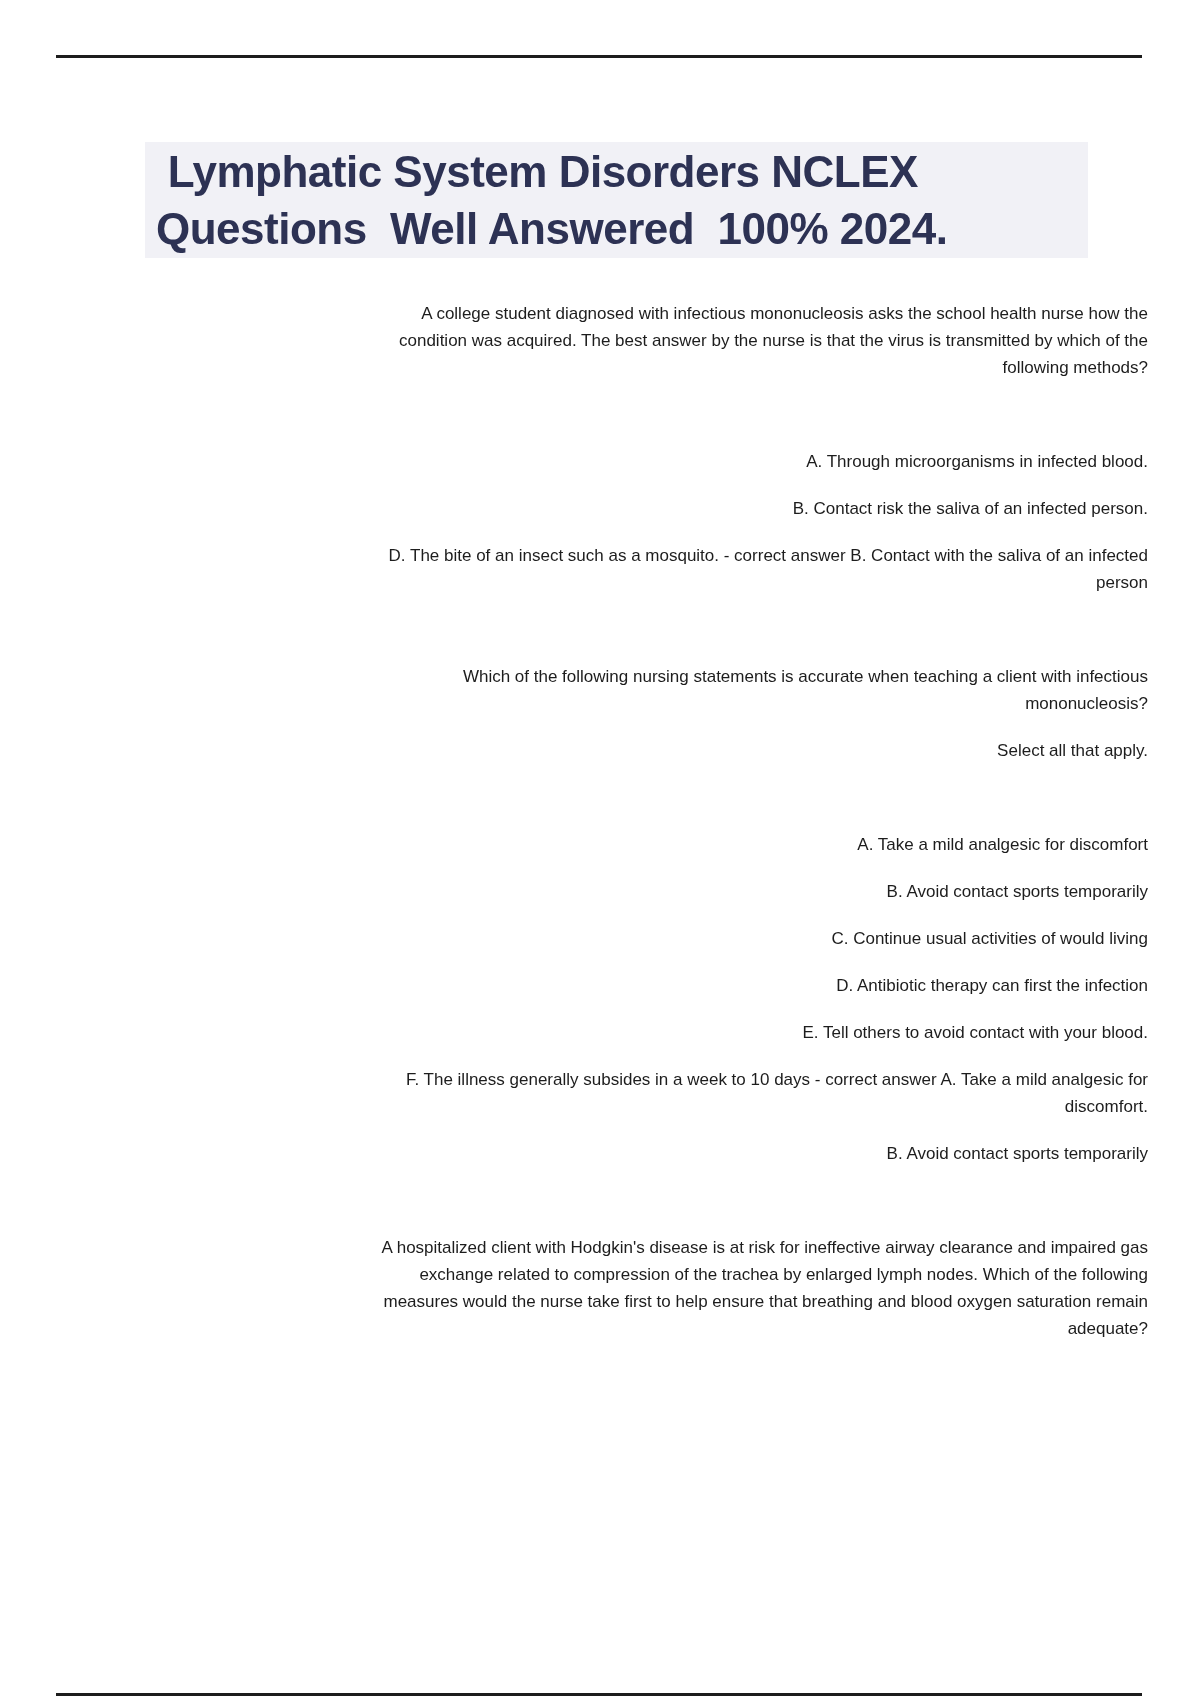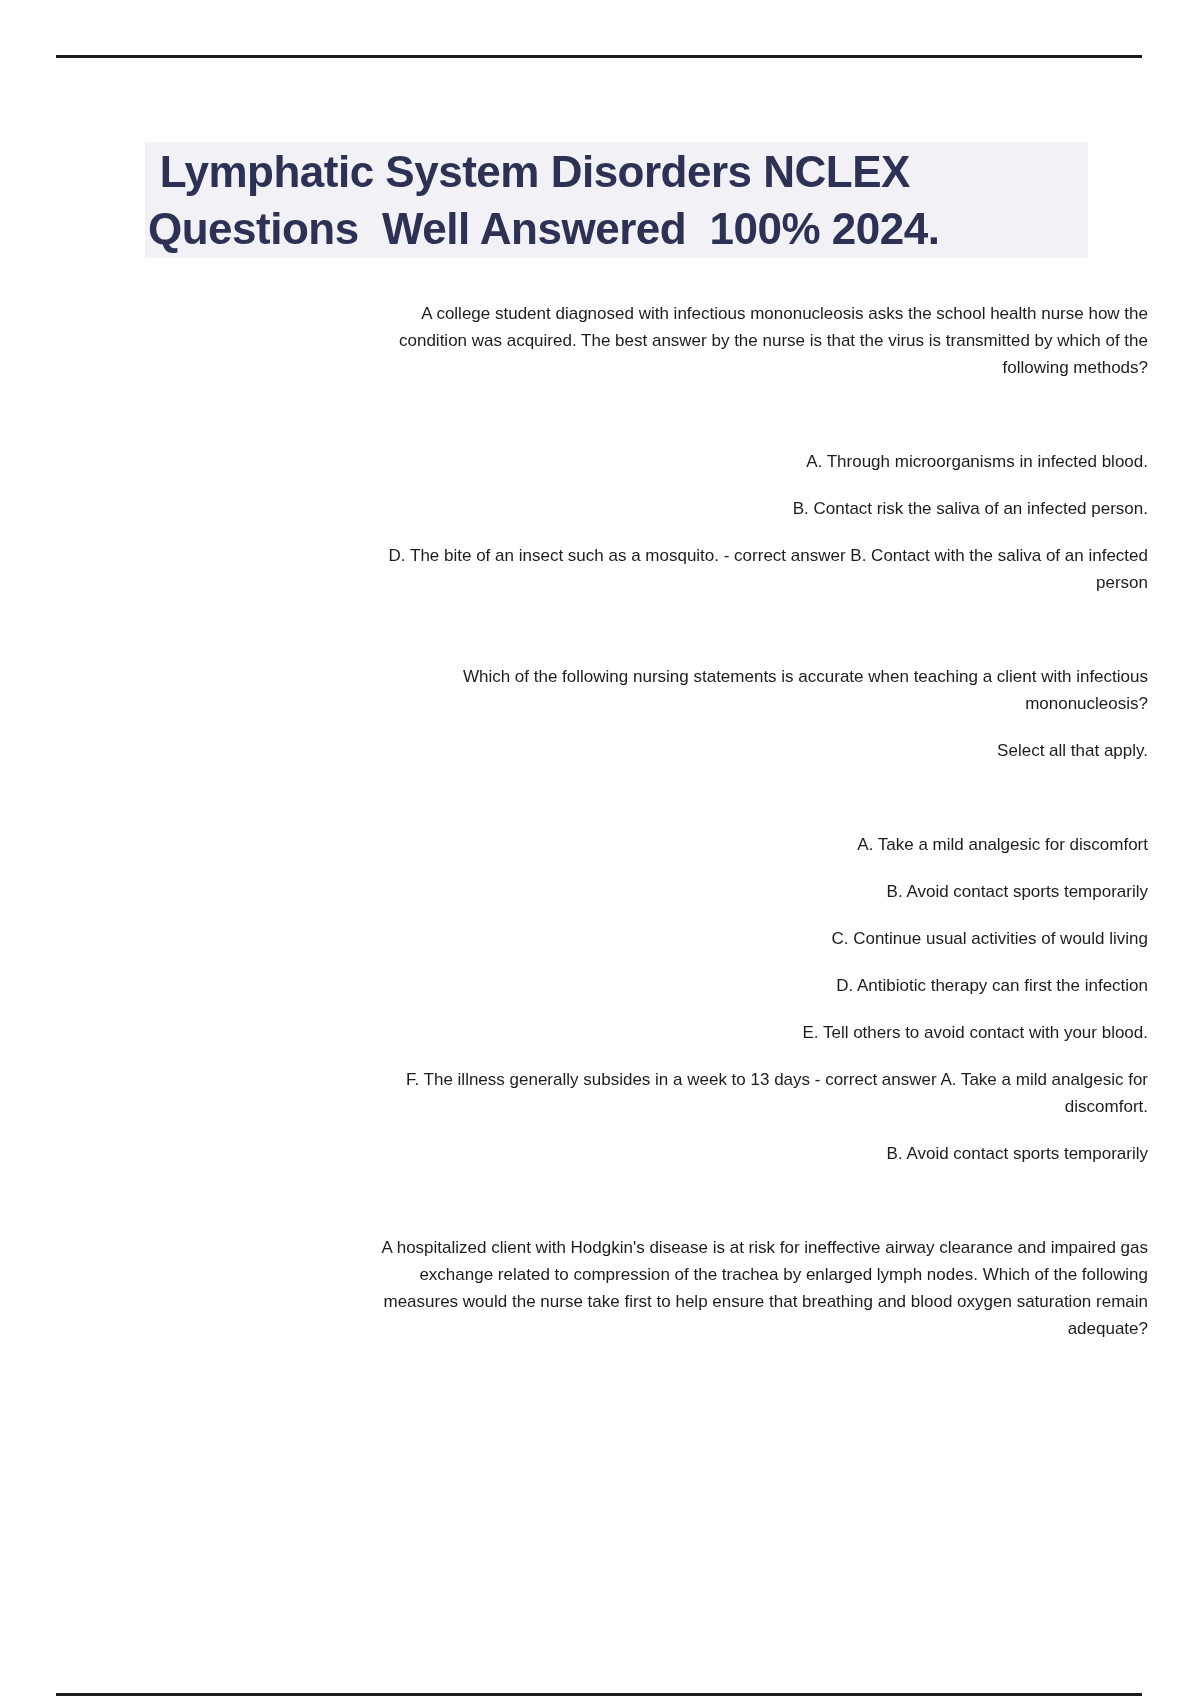--- a/index.html
+++ b/index.html
@@ -23,21 +23,21 @@
     background: var(--rule, #1c1c1c);
   }
   .rule.top { top: 55px; }
   .rule.bottom { top: 1693px; }
   .title-block {
     position: absolute;
     left: 145px;
     top: 142px;
     width: 943px;
     box-sizing: border-box;
-    padding: 1px 8px 1px 3px;
+    padding: 1px 8px 1px 11px;
     background: var(--title_bg, #f1f1f6);
     color: var(--title_text, #2d3254);
     font-size: 44px;
     line-height: 57px;
     font-weight: 700;
     white-space: pre-wrap;
     letter-spacing: -0.5px;
   }
   .doc-body {
     position: absolute;
@@ -76,21 +76,21 @@
       <p class="para empty"></p>
       <p class="para">Which of the following nursing statements is accurate when teaching a client with infectious
 mononucleosis?</p>
       <p class="para">Select all that apply.</p>
       <p class="para empty"></p>
       <p class="para">A. Take a mild analgesic for discomfort</p>
       <p class="para">B. Avoid contact sports temporarily</p>
       <p class="para">C. Continue usual activities of would living</p>
       <p class="para">D. Antibiotic therapy can first the infection</p>
       <p class="para">E. Tell others to avoid contact with your blood.</p>
-      <p class="para">F. The illness generally subsides in a week to 13 days - correct answer A. Take a mild analgesic for
+      <p class="para">F. The illness generally subsides in a week to 10 days - correct answer A. Take a mild analgesic for
 discomfort.</p>
       <p class="para">B. Avoid contact sports temporarily</p>
       <p class="para empty"></p>
       <p class="para">A hospitalized client with Hodgkin's disease is at risk for ineffective airway clearance and impaired gas
 exchange related to compression of the trachea by enlarged lymph nodes. Which of the following
 measures would the nurse take first to help ensure that breathing and blood oxygen saturation remain
 adequate?</p>
     </div>
 
   <div class="rule bottom"></div>

